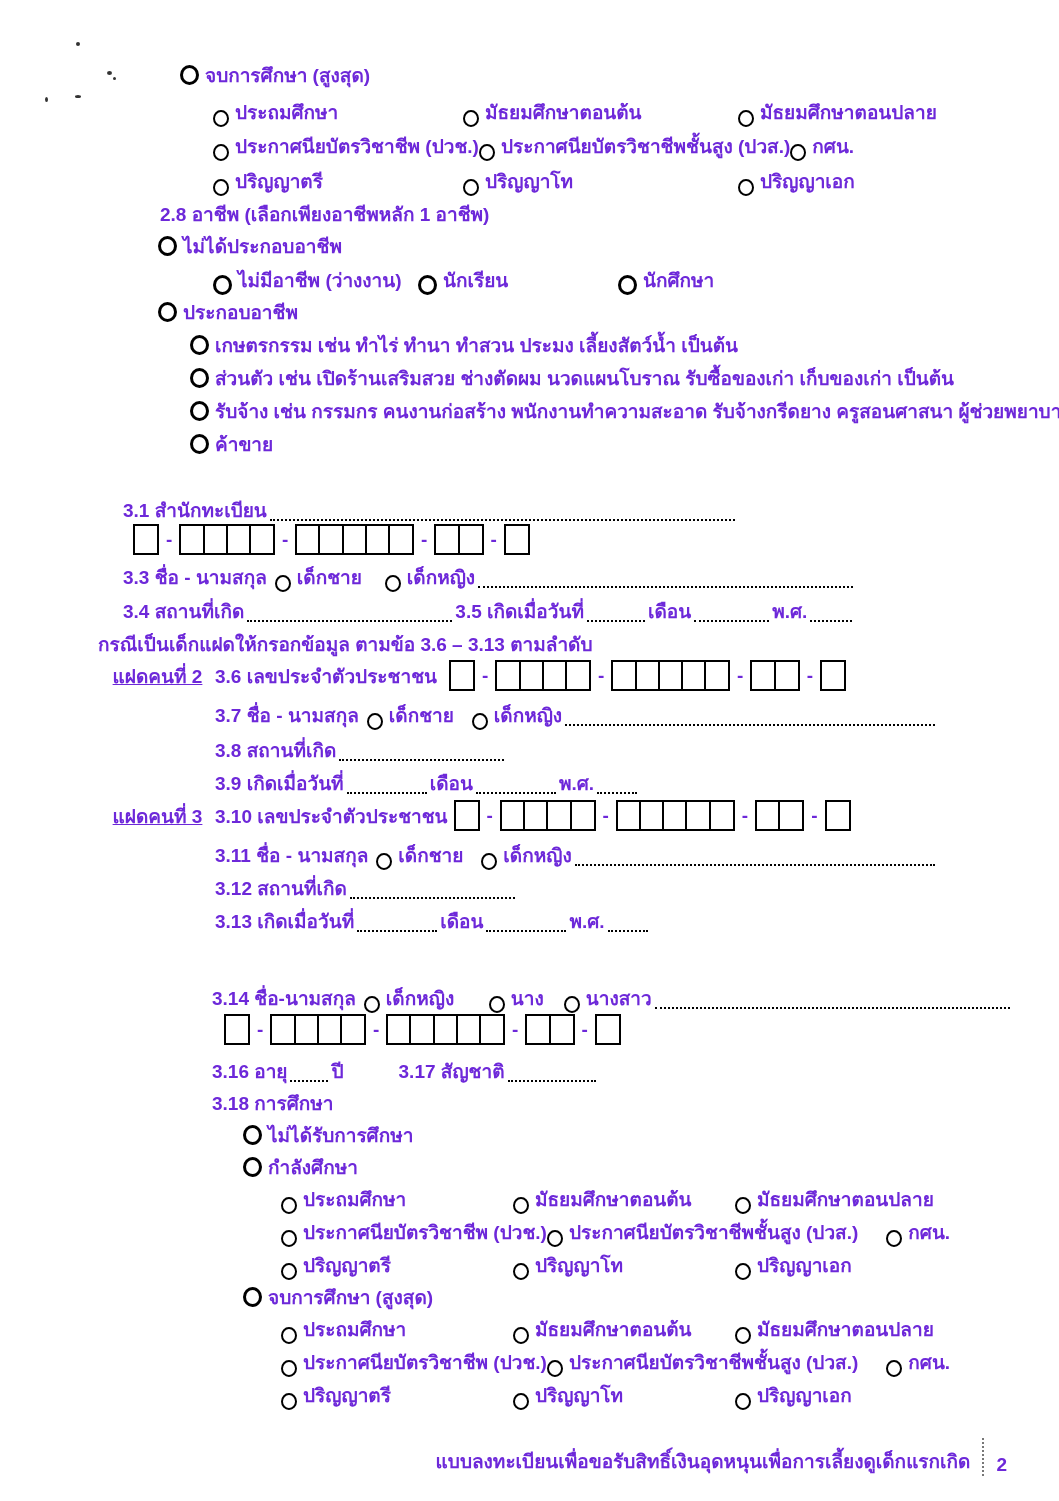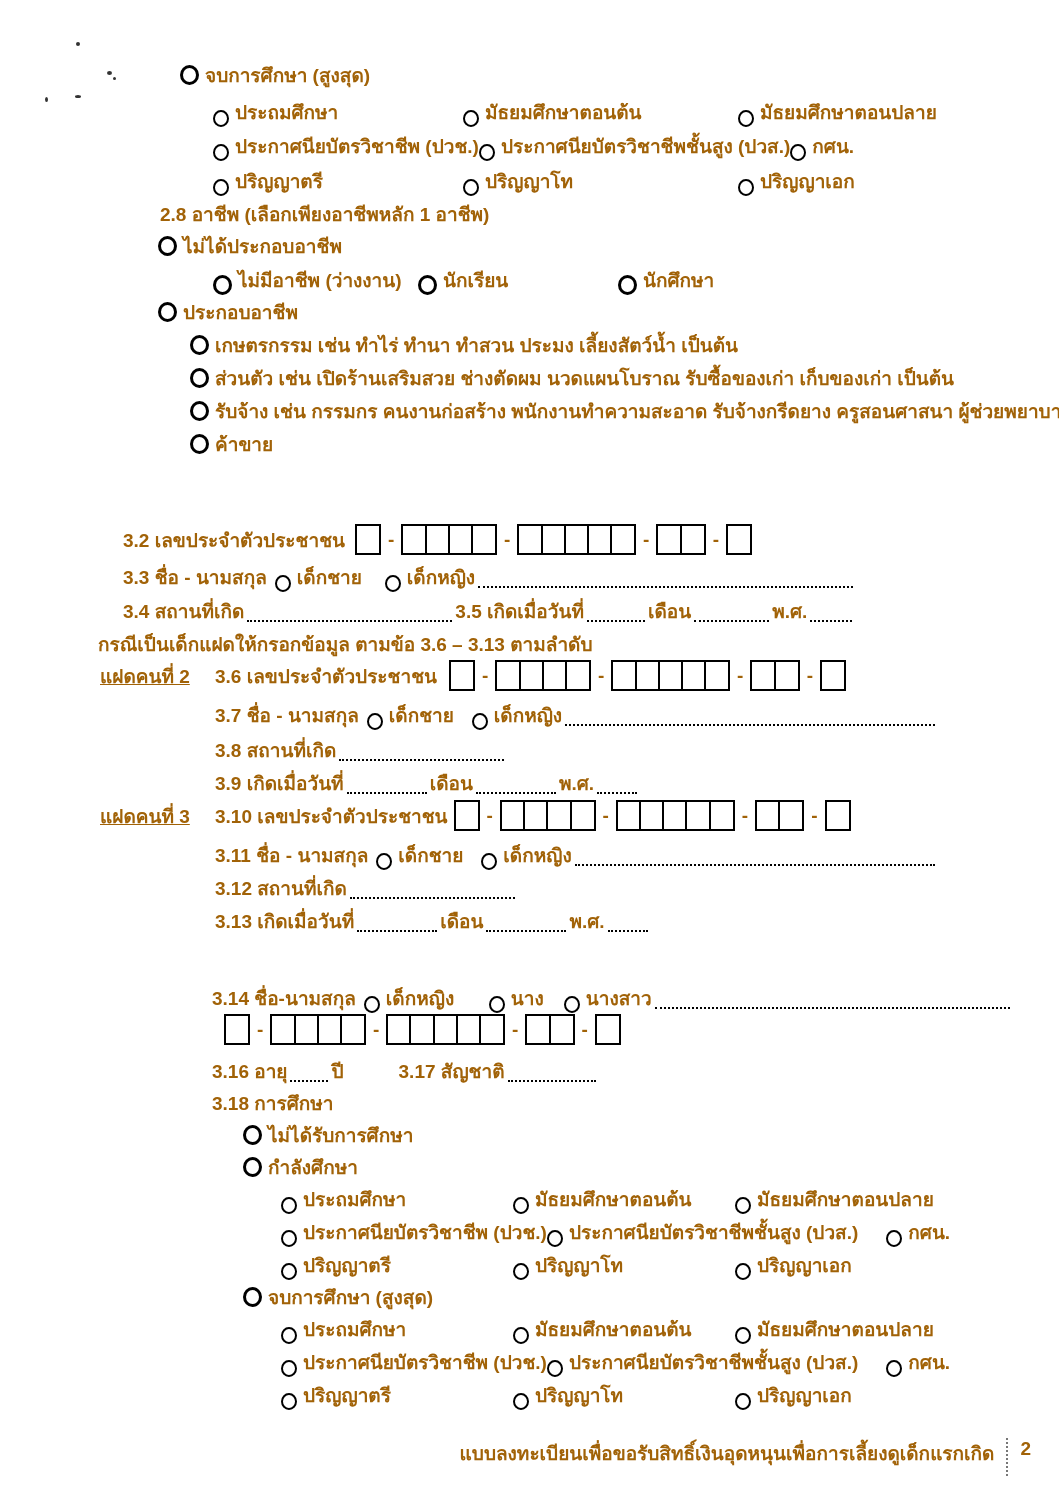--- a/index.html
+++ b/index.html
@@ -1,21 +1,21 @@
 <!DOCTYPE html>
 <html><head>
 <meta charset="utf-8">
 <style>
   html,body{margin:0;padding:0;background:#e8e8e8;}
   .page{
     position:relative;
     width:1059px;height:1501px;
     background:#ffffff;
     font-family:"Liberation Sans","DejaVu Sans",sans-serif;
-    color:#a16207;
+    color:#6d28d9;
     font-size:19px;
     font-weight:600;
     overflow:hidden;
     margin:0 auto;
   }
   .ln{position:absolute;white-space:nowrap;display:flex;align-items:center;}
   .b{font-weight:700;}
   .opt{display:inline-flex;align-items:flex-end;}
   .radio{
     flex:none;display:inline-block;box-sizing:border-box;
@@ -28,25 +28,25 @@
     flex:none;box-sizing:border-box;width:26px;height:31px;
     border:2.8px solid #000;background:#fff;margin-left:-2.8px;
   }
   .grp .bx:first-child{margin-left:0;}
   .dash{font-weight:700;margin:0 7px;}
   .dot{
     display:inline-block;height:15px;
     border-bottom:2.2px dotted #000;
     align-self:flex-end;margin:0 3px 4px 3px;
   }
-  .twin{font-weight:700;text-decoration:underline;display:inline-block;}
+  .twin{font-weight:700;text-decoration:underline;display:inline-block;text-align:center;}
   .speck{position:absolute;background:#333;border-radius:50%;}
   .footer{
-    position:absolute;top:1438px;right:28px;
-    display:flex;align-items:flex-start;gap:12px;
+    position:absolute;top:1438px;right:52px;
+    display:flex;align-items:flex-end;gap:12px;
     font-weight:700;font-size:19px;
   }
   .fdiv{width:0;height:38px;border-left:2px dotted #777;}
 </style>
 </head>
 <body>
 
 <div class="page">
 
   <span class="speck" style="left:76px;top:42px;width:4px;height:4px"></span>
@@ -137,22 +137,25 @@
   </div>
   <div class="ln" style="left:190px;top:396px">
     <span class="radio radio-lg"></span>
     <span>รับจ้าง เช่น กรรมกร คนงานก่อสร้าง พนักงานทำความสะอาด รับจ้างกรีดยาง ครูสอนศาสนา ผู้ช่วยพยาบาล เป็นต้น</span>
   </div>
   <div class="ln" style="left:190px;top:429px">
     <span class="radio radio-lg"></span>
     <span>ค้าขาย</span>
   </div>
 
+  <div class="ln" style="left:123px;top:495px">
+    <span>3.1 สำนักทะเบียน</span>
+    <span class="dot" style="width:465px"></span>
+  </div>
   <div class="ln" style="left:123px;top:524px">
-    <span>3.2 เลขประจำตัวประชาชน</span>
     <span style="width:10px"></span>
     <span class="grp">
         <span class="bx"></span>
       </span>
     <span class="dash">-</span>
     <span class="grp">
         <span class="bx"></span>
         <span class="bx"></span>
         <span class="bx"></span>
         <span class="bx"></span>

